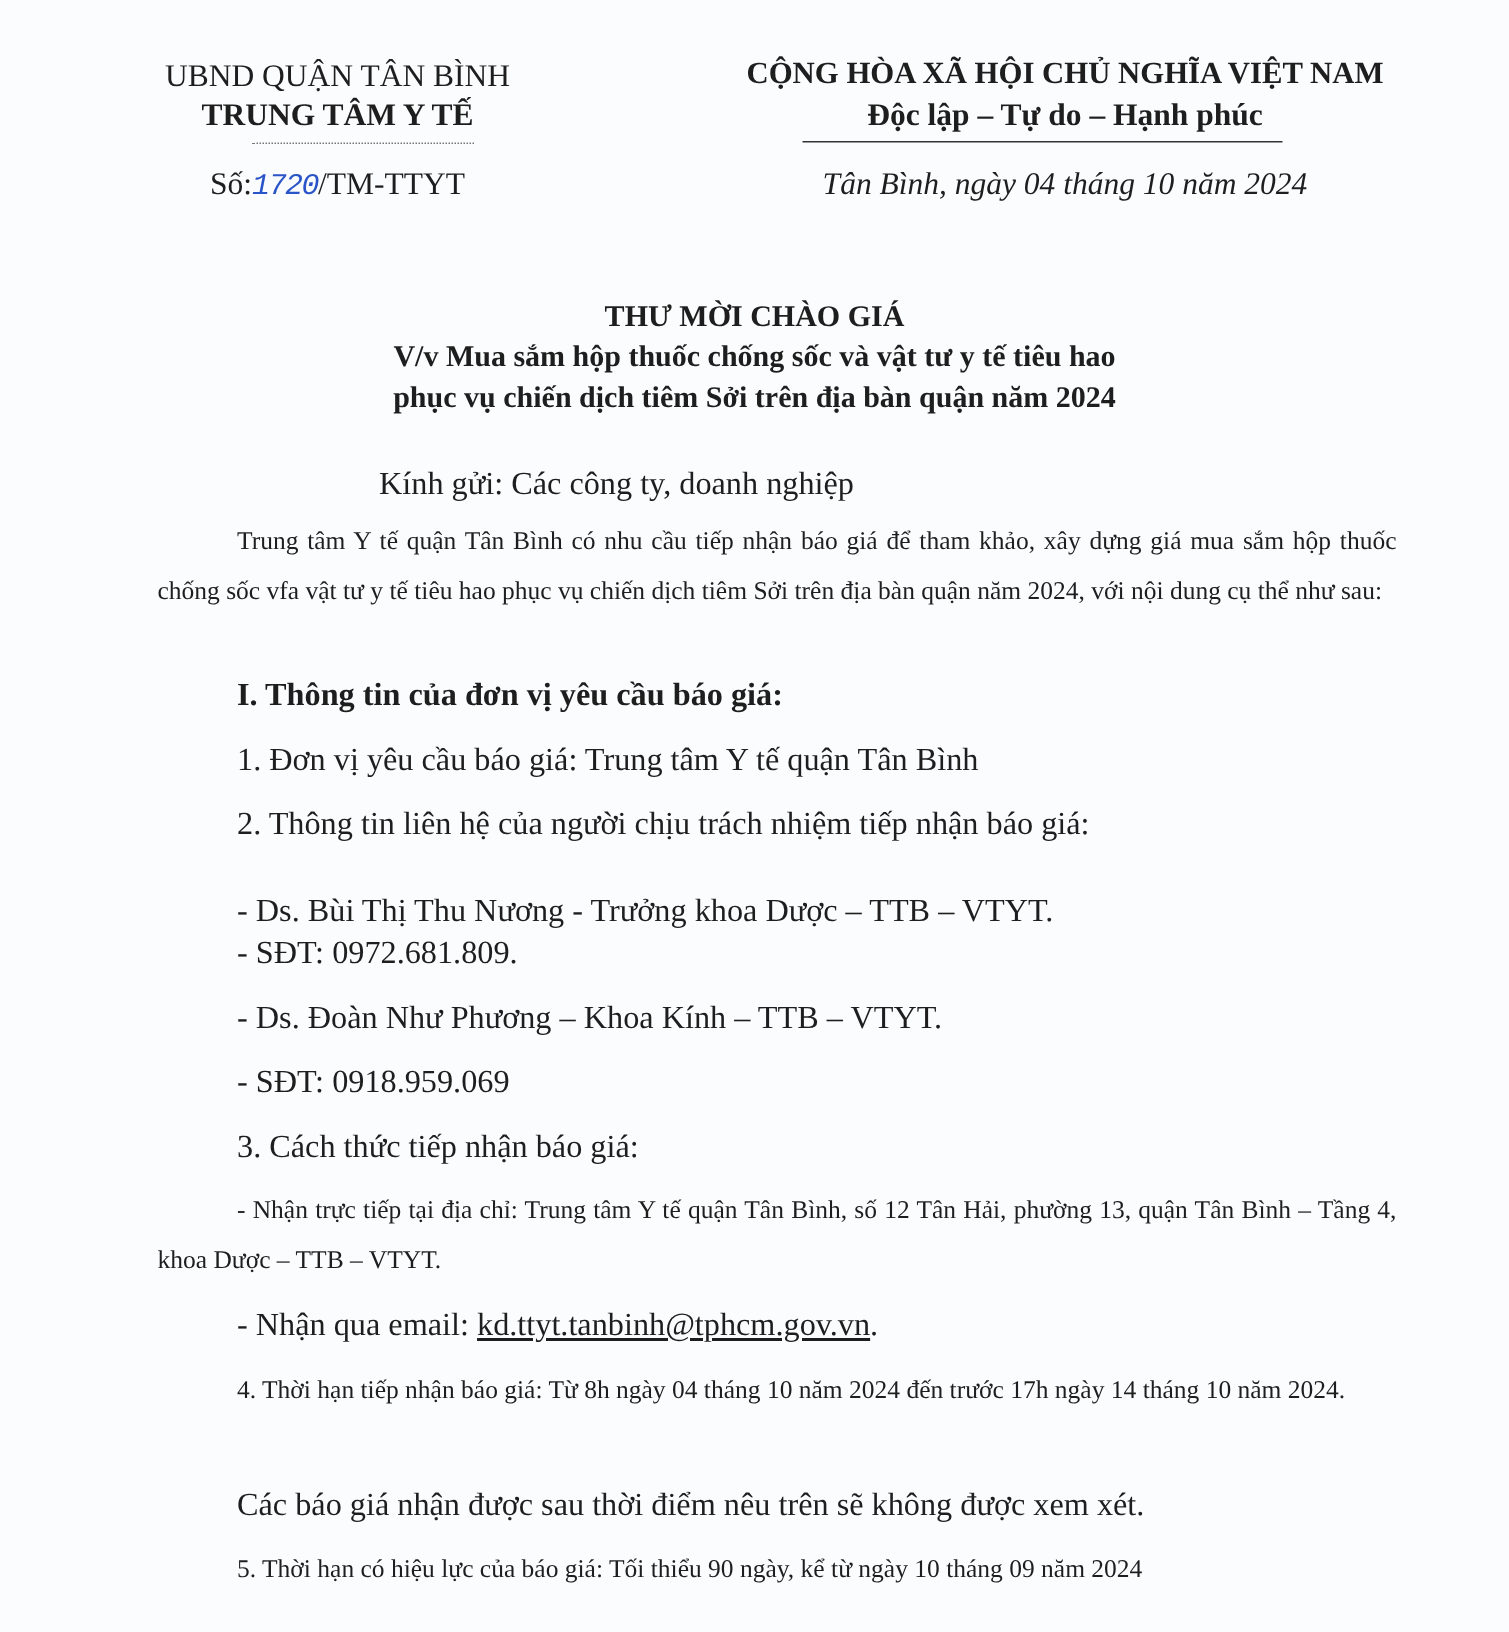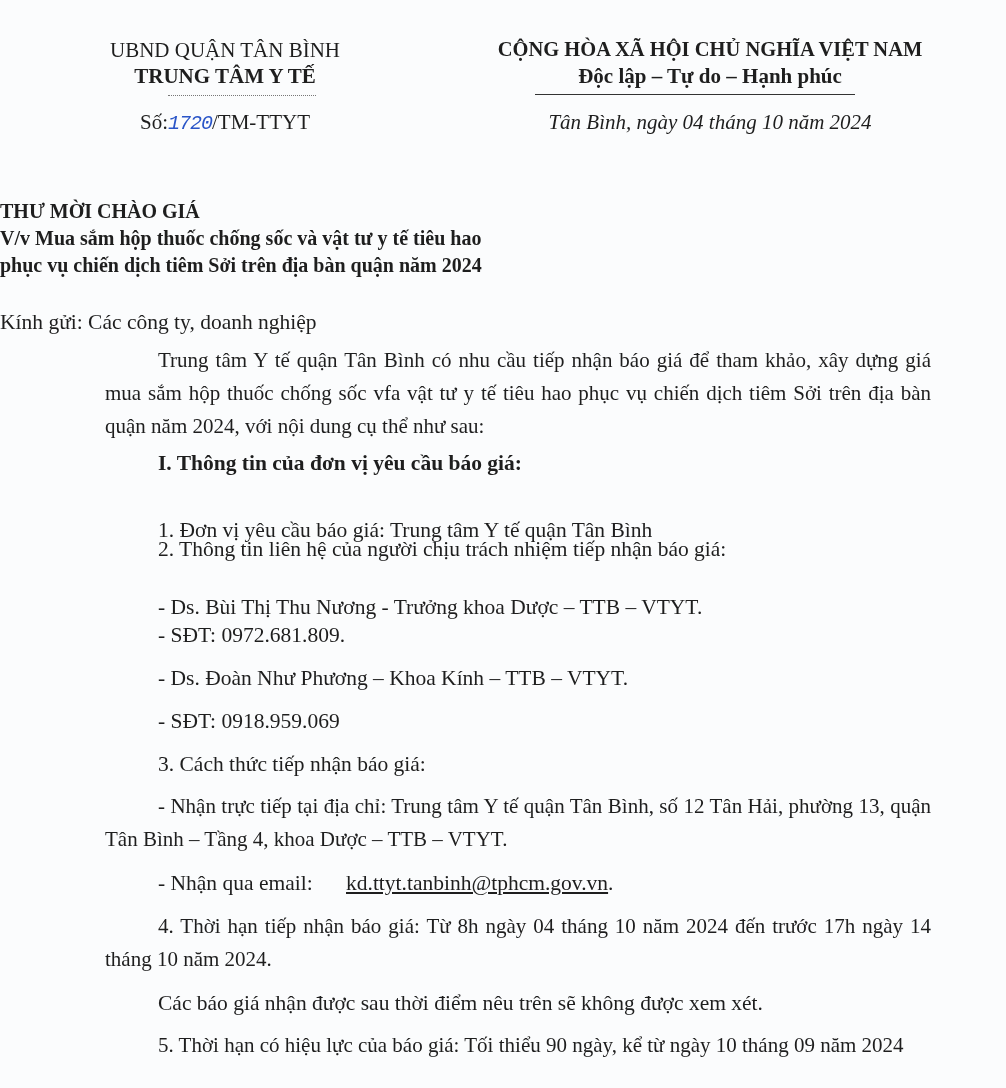--- a/index.html
+++ b/index.html
@@ -4,37 +4,37 @@
   <style>
     html, body { margin: 0; padding: 0; }
     body {
       width: 1006px; height: 1088px; overflow: hidden;
       background: #fbfcfd;
       font-family: "Liberation Serif", "DejaVu Serif", serif;
       color: #1e1e1e;
       position: relative;
     }
     .abs { position: absolute; white-space: nowrap; }
-    .center { }
+    .center { text-align: center; }
     .left-header { left: 70px; width: 310px; text-align: center; }
     .right-header { left: 440px; width: 540px; text-align: center; }
     .h-line { font-size: 21px; }
     .bold { font-weight: bold; }
     .italic { font-style: italic; }
     .rule { position: absolute; height: 0; }
     .dotted { border-top: 1px dotted #777; }
     .solid { border-top: 1px solid #333; }
     .hand { color: #2a55c8; font-family: Liberation Mono, monospace; font-style: italic; font-size: 20px; letter-spacing: -1px; }
     .title { font-size: 20px; font-weight: bold; }
     .subtitle { font-size: 20px; font-weight: bold; }
     .body-text { font-size: 21.5px; line-height: 33px; }
-    .para { position: absolute; left: 105px; width: 826px; font-size: 21px; line-height: 33px; white-space: normal; text-align: justify; }
+    .para { position: absolute; left: 105px; width: 826px; font-size: 17px; line-height: 33px; white-space: normal; text-align: justify; }
     .indent { text-indent: 53px; }
     .line { position: absolute; left: 158px; font-size: 21.5px; white-space: nowrap; }
-    .email { text-decoration: underline; margin-left: 28px; }
+    .email { text-decoration: underline; }
   </style>
 </head>
 <body>
 
 <div class="abs left-header h-line" style="top:38px;">UBND QUẬN TÂN BÌNH</div>
 <div class="abs left-header h-line bold" style="top:64px;">TRUNG TÂM Y TẾ</div>
 <div class="rule dotted" style="left:168px; top:95px; width:148px;"></div>
 <div class="abs left-header h-line" style="top:110px;">
   <span>Số:</span><span class="hand">1720</span><span>/TM-TTYT</span>
 </div>
@@ -46,21 +46,21 @@
 
 <div class="abs center title" style="left:0; width:1006px; top:200px;">THƯ MỜI CHÀO GIÁ</div>
 <div class="abs center subtitle" style="left:0; width:1006px; top:227px;">V/v Mua sắm hộp thuốc chống sốc và vật tư y tế tiêu hao</div>
 <div class="abs center subtitle" style="left:0; width:1006px; top:254px;">phục vụ chiến dịch tiêm Sởi trên địa bàn quận năm 2024</div>
 
 <div class="abs center body-text" style="left:0; width:822px; top:306px;">Kính gửi: Các công ty, doanh nghiệp</div>
 
 <div class="para indent" style="top:344px;">Trung tâm Y tế quận Tân Bình có nhu cầu tiếp nhận báo giá để tham khảo, xây dựng giá mua sắm hộp thuốc chống sốc vfa vật tư y tế tiêu hao phục vụ chiến dịch tiêm Sởi trên địa bàn quận năm 2024, với nội dung cụ thể như sau:</div>
 
 <div class="line bold" style="top:451px;">I. Thông tin của đơn vị yêu cầu báo giá:</div>
-<div class="line" style="top:494px;margin-top:24px;">1. Đơn vị yêu cầu báo giá: Trung tâm Y tế quận Tân Bình</div>
+<div class="line" style="top:494px;">1. Đơn vị yêu cầu báo giá: Trung tâm Y tế quận Tân Bình</div>
 <div class="line" style="top:537px;">2. Thông tin liên hệ của người chịu trách nhiệm tiếp nhận báo giá:</div>
 <div class="line" style="top:580px;margin-top:15px;">- Ds. Bùi Thị Thu Nương - Trưởng khoa Dược – TTB – VTYT.</div>
 <div class="line" style="top:623px;">- SĐT: 0972.681.809.</div>
 <div class="line" style="top:666px;">- Ds. Đoàn Như Phương – Khoa Kính – TTB – VTYT.</div>
 <div class="line" style="top:709px;">- SĐT: 0918.959.069</div>
 <div class="line" style="top:752px;">3. Cách thức tiếp nhận báo giá:</div>
 
 <div class="para indent" style="top:790px;">- Nhận trực tiếp tại địa chỉ: Trung tâm Y tế quận Tân Bình, số 12 Tân Hải, phường 13, quận Tân Bình – Tầng 4, khoa Dược – TTB – VTYT.</div>
 
 <div class="line" style="top:871px;">

